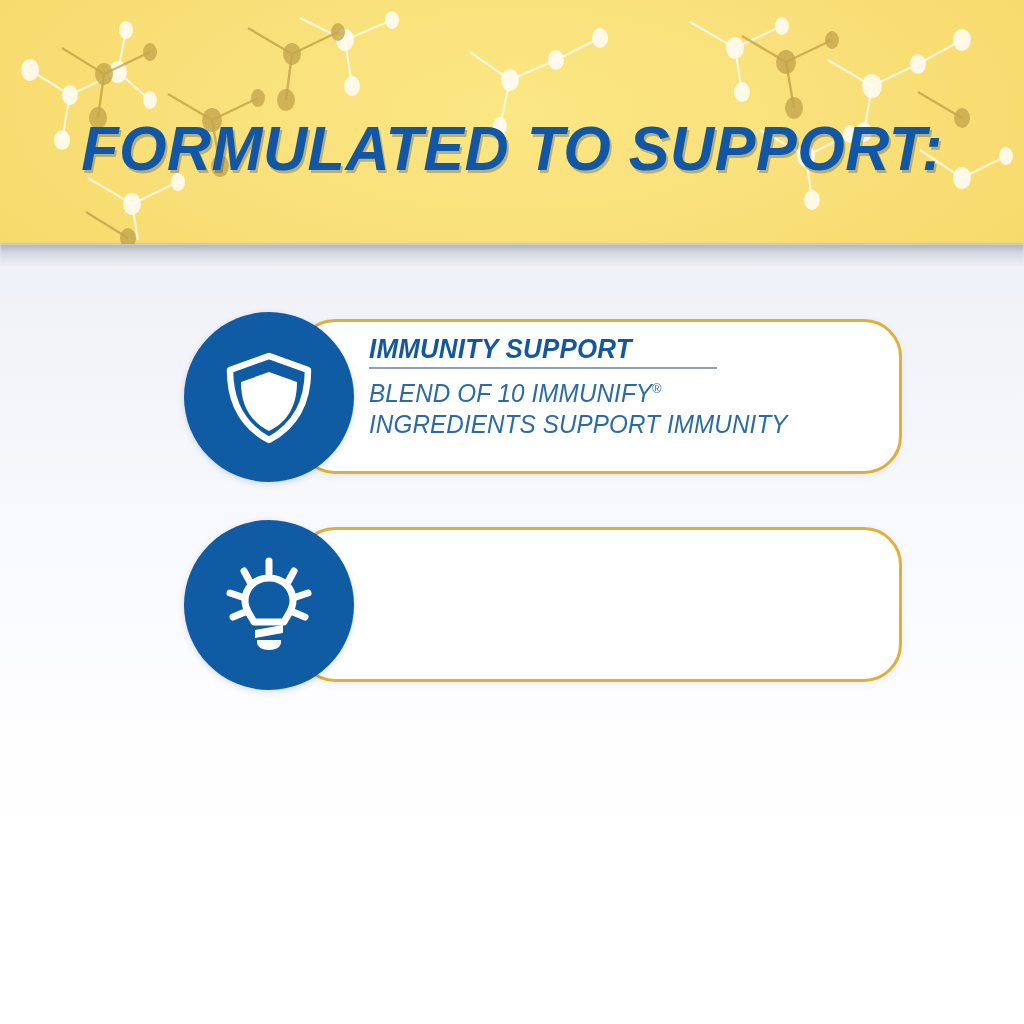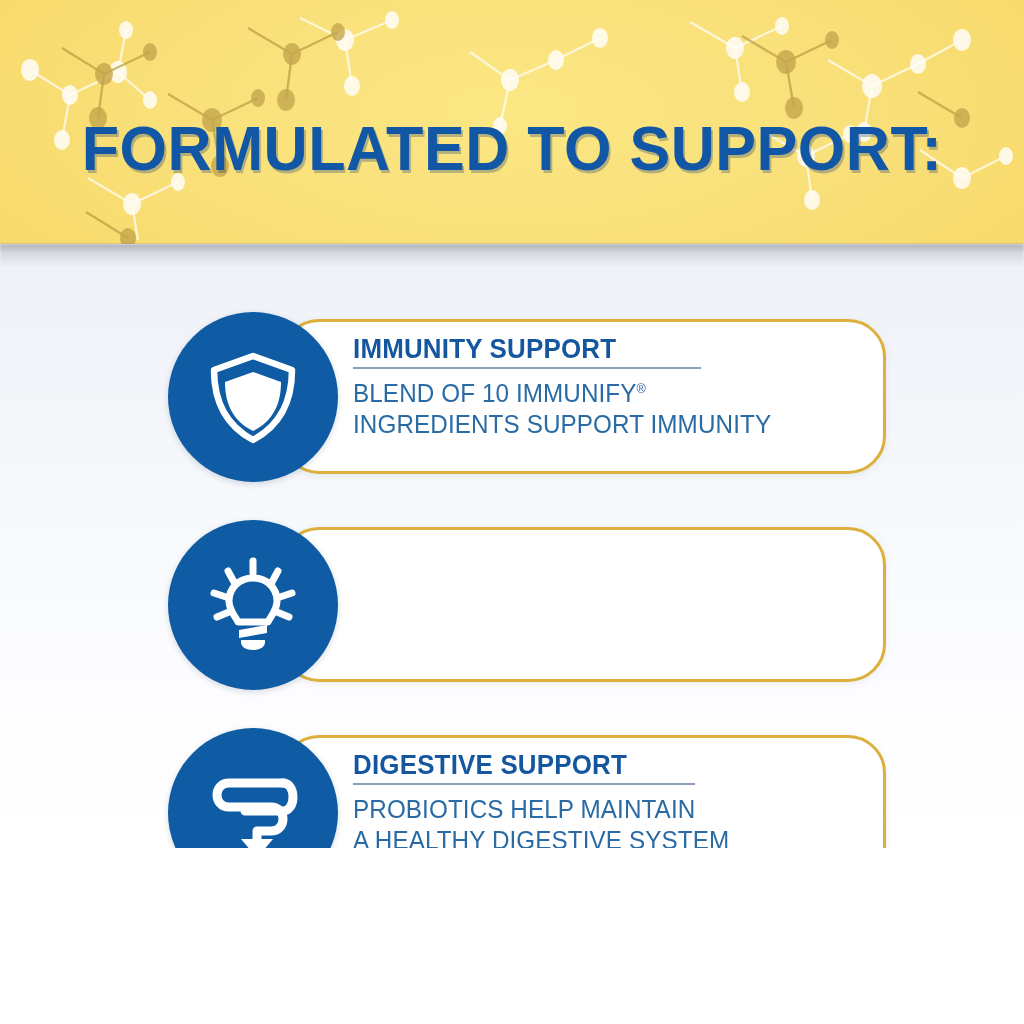--- a/index.html
+++ b/index.html
@@ -19,20 +19,21 @@
     width: 1024px;
     height: 848px;
     background: linear-gradient(180deg,
         #eef1f7 0%,
         #eef1f7 28%,
         #f3f5fa 46%,
         #f8fafd 66%,
         #fdfdff 82%,
         #ffffff 100%);
     overflow: hidden;
+    font-style: italic;
   }
 
   
   .header {
     position: absolute;
     left: 0;
     top: 0;
     width: 1024px;
     height: 244px;
     background:
@@ -75,21 +76,21 @@
   
   .cards {
     position: absolute;
     left: 0;
     top: 0;
     width: 1024px;
     height: 1024px;
   }
   .card-row {
     position: absolute;
-    left: 168px;
+    left: 184px;
     width: 718px;
     height: 170px;
   }
   .card-row.r1 { top: 312px; }
   .card-row.r2 { top: 520px; }
   .card-row.r3 { top: 728px; }
 
   .card-panel {
     position: absolute;
     left: 113px;
@@ -273,33 +274,15 @@
             <line x1="18" y1="66" x2="30" y2="61"></line>
             <line x1="90" y1="66" x2="78" y2="61"></line>
           </g>
           <path d="M54 27 C40 27 30 37 30 50 C30 59 36 65 39 71 L69 71 C72 65 78 59 78 50 C78 37 68 27 54 27 Z" fill="none" stroke="#ffffff" stroke-width="7" stroke-linejoin="round"></path>
           <path d="M40 79 L68 74 L68 82 L40 87 Z" fill="#ffffff"></path>
           <path d="M42 91 C42 96 47 99 54 99 C61 99 66 96 66 91 L66 89 L42 89 Z" fill="#ffffff"></path>
         </svg>
       </div>
     </div>
 
-    <div class="card-row r3">
-      <div class="card-panel"></div>
-      <div class="icon-circle">
-        <svg width="108" height="108" viewBox="0 0 108 108">
-          <path d="M84 24 L30 24 C22 24 18 30 18 36 C18 42 22 48 30 48 L72 48 C80 48 84 54 84 60 C84 66 80 72 72 72 L58 72 L58 92" fill="none" stroke="#ffffff" stroke-width="9" stroke-linecap="round" stroke-linejoin="round"></path>
-          <path d="M84 24 C90 24 94 30 94 38 C94 46 90 52 84 52 L46 52" fill="none" stroke="#ffffff" stroke-width="9" stroke-linecap="round" stroke-linejoin="round"></path>
-          <path d="M42 80 L58 99 L74 80 Z" fill="#ffffff"></path>
-        </svg>
-      </div>
-      <div class="card-text">
-        <div class="card-heading">DIGESTIVE SUPPORT</div>
-        <div class="card-rule w3"></div>
-        <div class="card-body">
-          <div>PROBIOTICS HELP MAINTAIN</div>
-          <div>A HEALTHY DIGESTIVE SYSTEM</div>
-        </div>
-      </div>
-    </div>
 
   </div>
 </div>
 
 </body></html>

